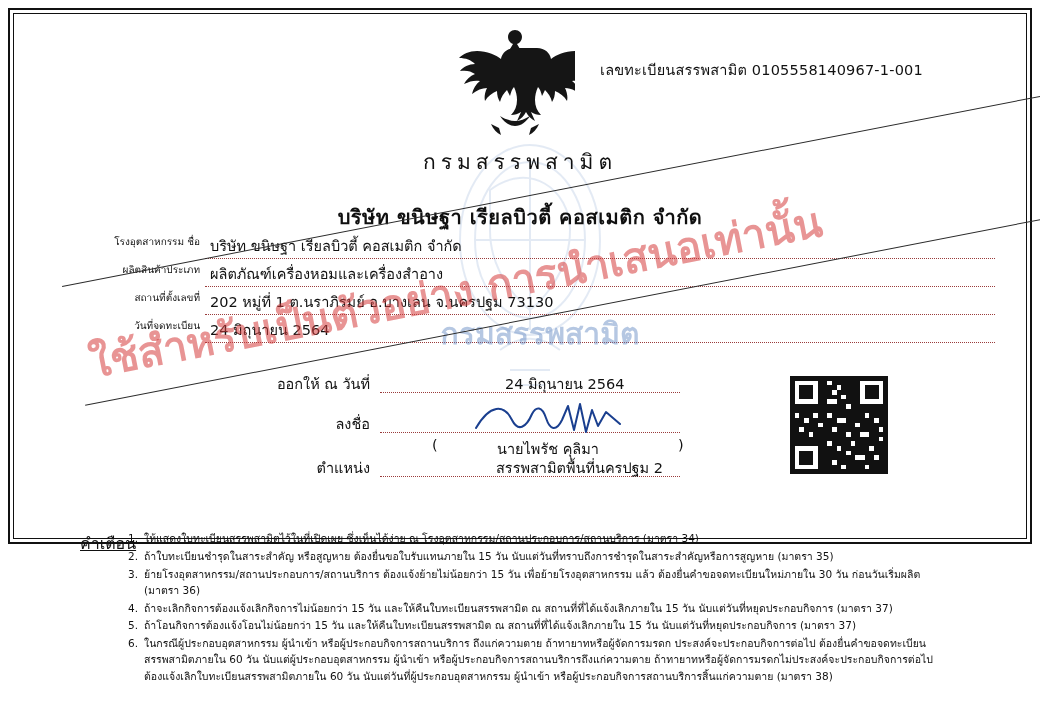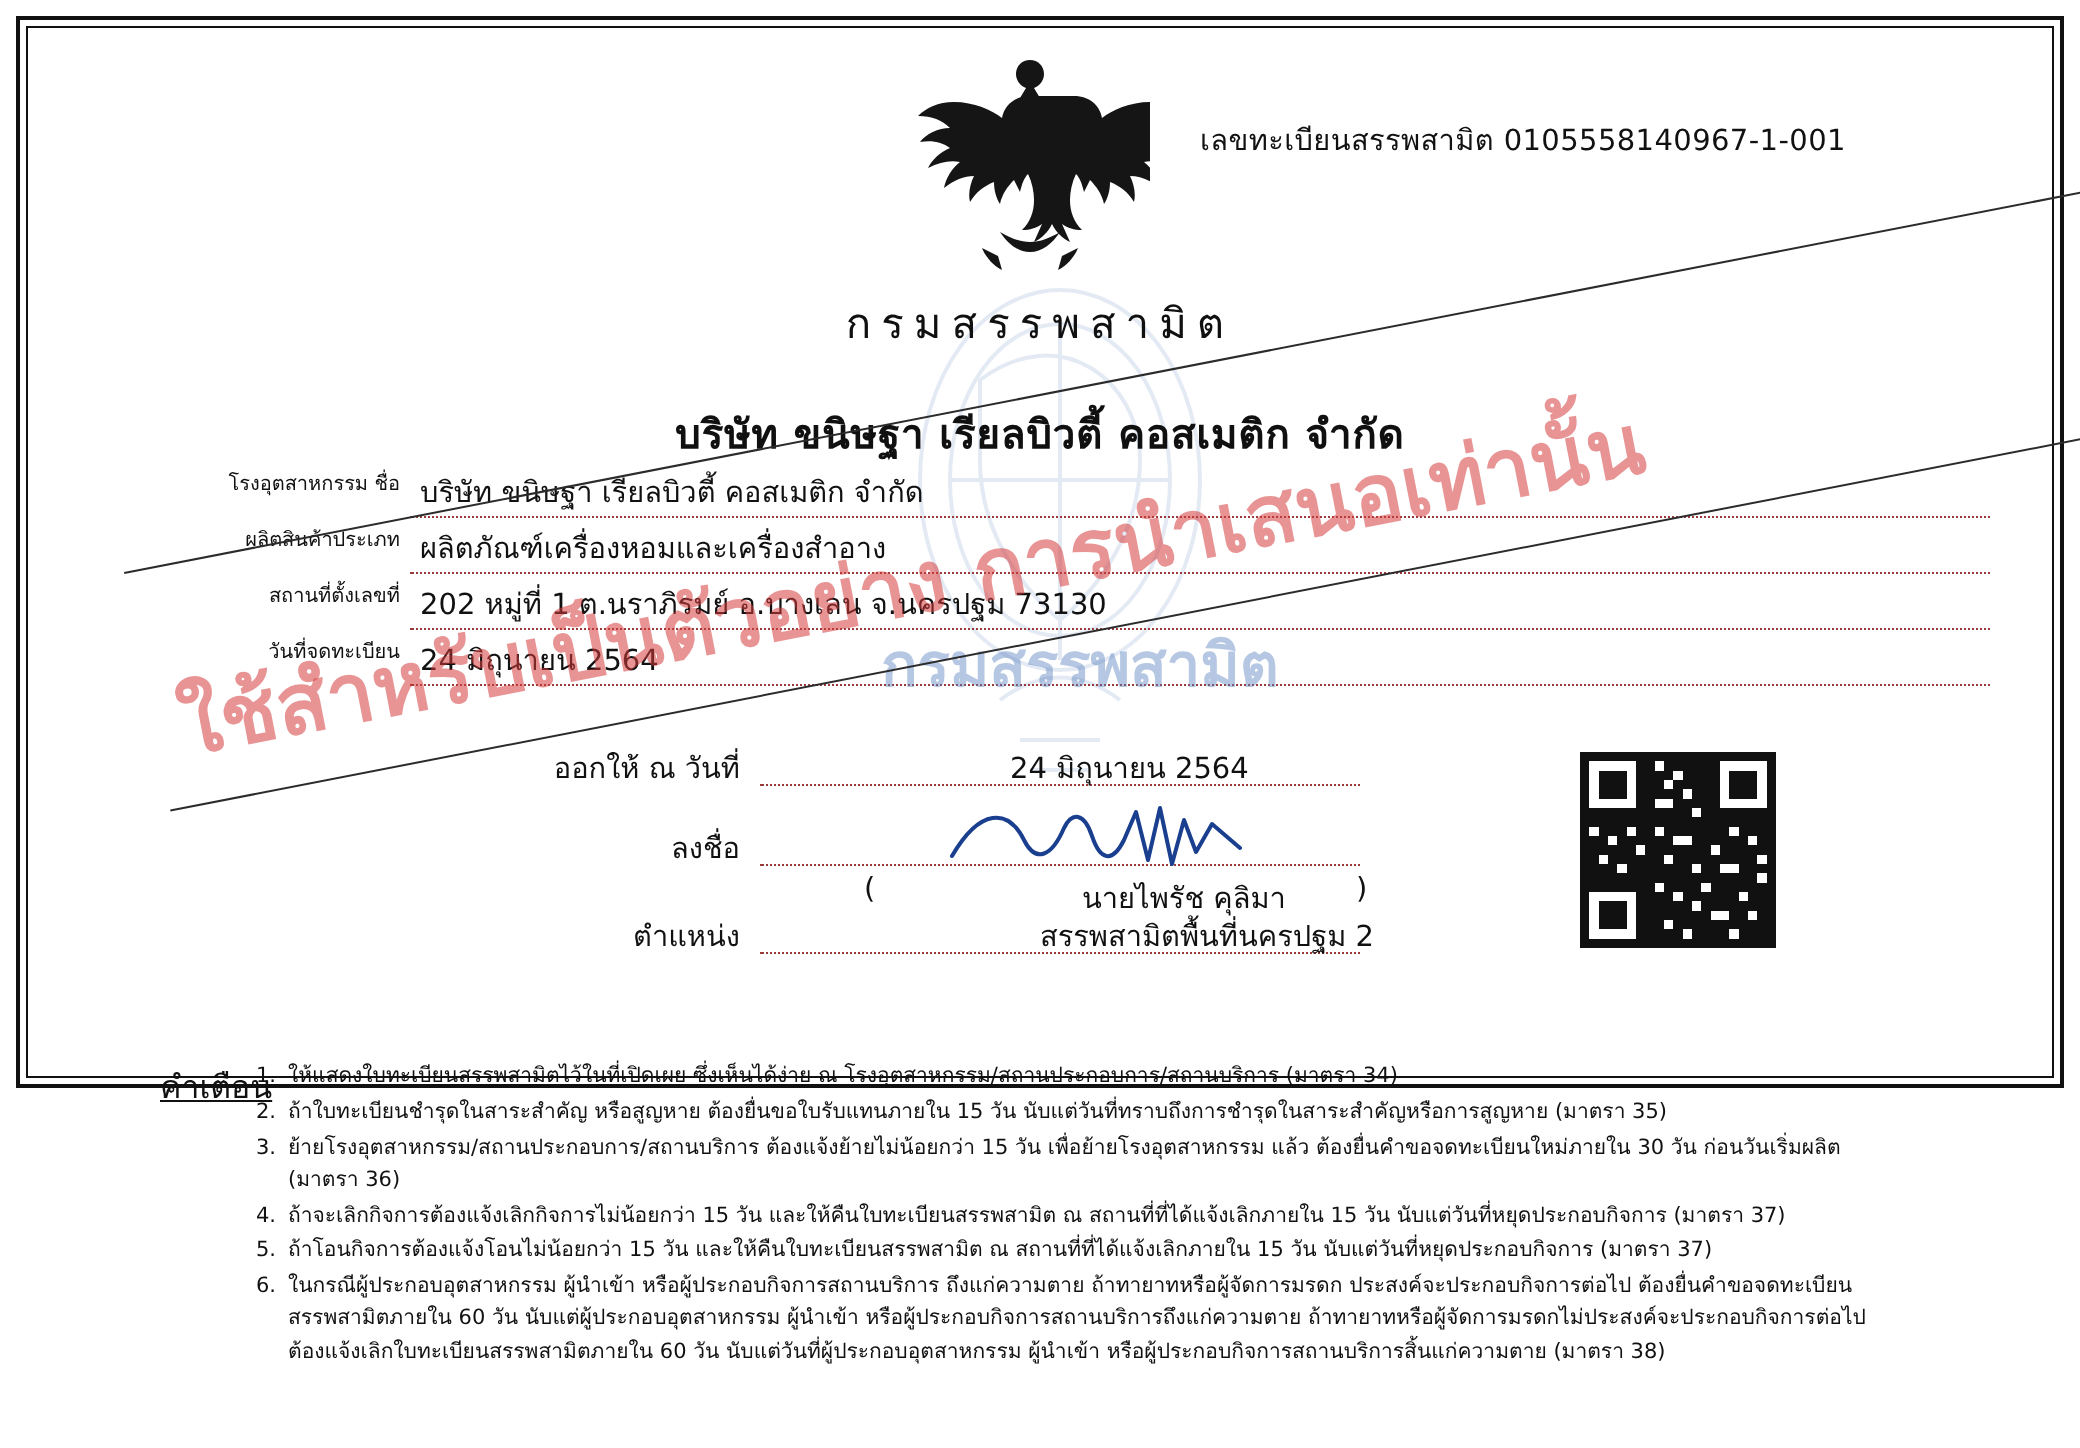--- a/index.html
+++ b/index.html
@@ -196,26 +196,26 @@
   <div class="ib-val" style="left:505px;top:372px;">24  มิถุนายน  2564</div>
 
   <div class="ib-lab" style="left:290px;top:412px;width:80px;">ลงชื่อ</div>
   <div class="ib-line" style="left:380px;top:432px;width:300px;"></div>
 
   <svg class="sig" viewBox="0 0 160 40">
     <path d="M6 30 C 20 6, 34 6, 42 22 C 48 34, 56 30, 62 16 C 66 8, 72 8, 76 20 C 80 32, 86 34, 92 22 L 98 8 L 104 32 L 110 6 L 116 34 L 122 12 L 128 28 L 136 14 L 150 26" fill="none" stroke="#1a3f8f" stroke-width="2" stroke-linecap="round" stroke-linejoin="round"></path>
   </svg>
 
   <div class="paren" style="left:432px;top:437px;">(</div>
-  <div class="ib-val" style="left:497px;top:437px;margin-left:44px;">นายไพรัช คุลิมา</div>
+  <div class="ib-val" style="left:497px;top:437px;">นายไพรัช คุลิมา</div>
   <div class="paren" style="left:678px;top:437px;">)</div>
 
   <div class="ib-lab" style="left:280px;top:456px;width:90px;">ตำแหน่ง</div>
   <div class="ib-line" style="left:380px;top:476px;width:300px;"></div>
-  <div class="ib-val" style="left:520px;top:456px;text-align:right;">สรรพสามิตพื้นที่นครปฐม 2</div>
+  <div class="ib-val" style="left:496px;top:456px;text-align:right;">สรรพสามิตพื้นที่นครปฐม 2</div>
 
   <div class="qr">
     <svg width="98" height="98" viewBox="0 0 21 21" shape-rendering="crispEdges">
       <rect width="21" height="21" fill="#111"></rect>
       <g fill="#fff">
         <rect x="1" y="1" width="5" height="5"></rect>
           <rect x="2" y="2" width="3" height="3" fill="#111"></rect>
         <rect x="15" y="1" width="5" height="5"></rect>
           <rect x="16" y="2" width="3" height="3" fill="#111"></rect>
         <rect x="1" y="15" width="5" height="5"></rect>

